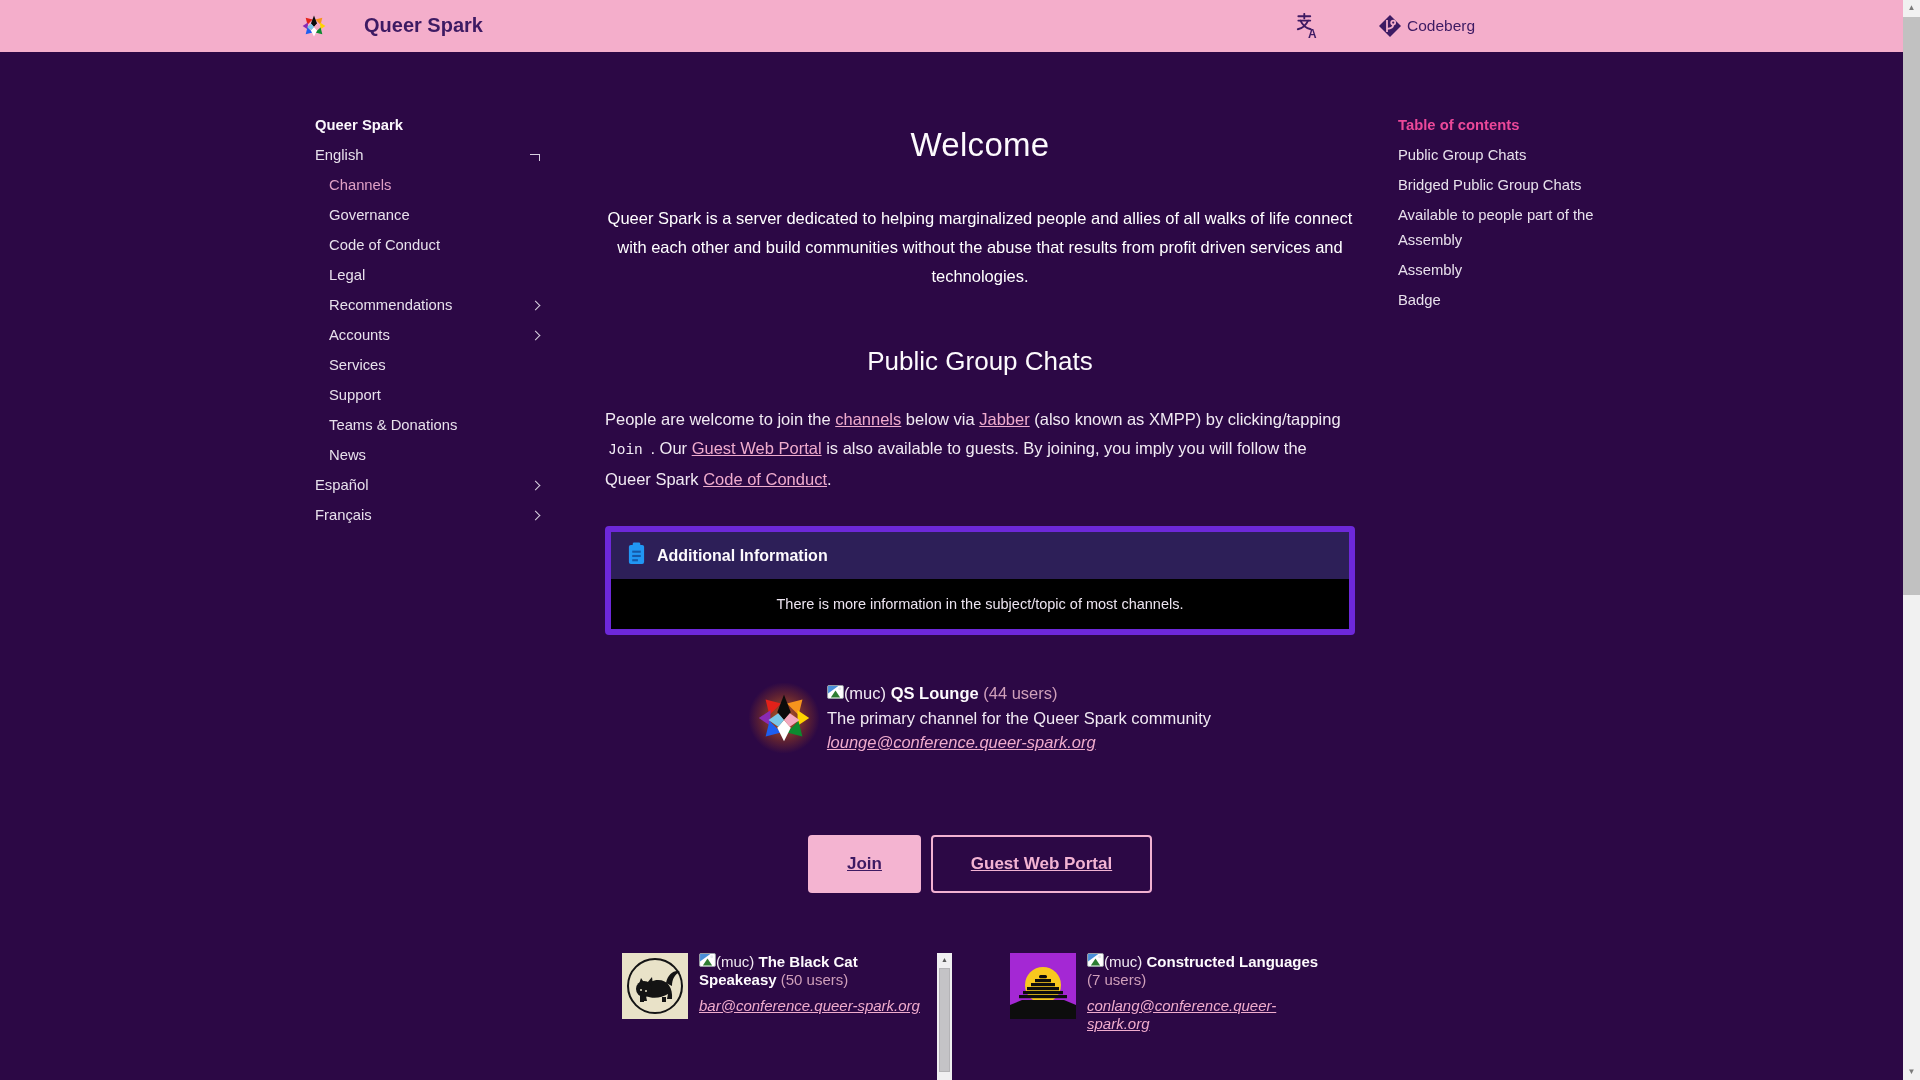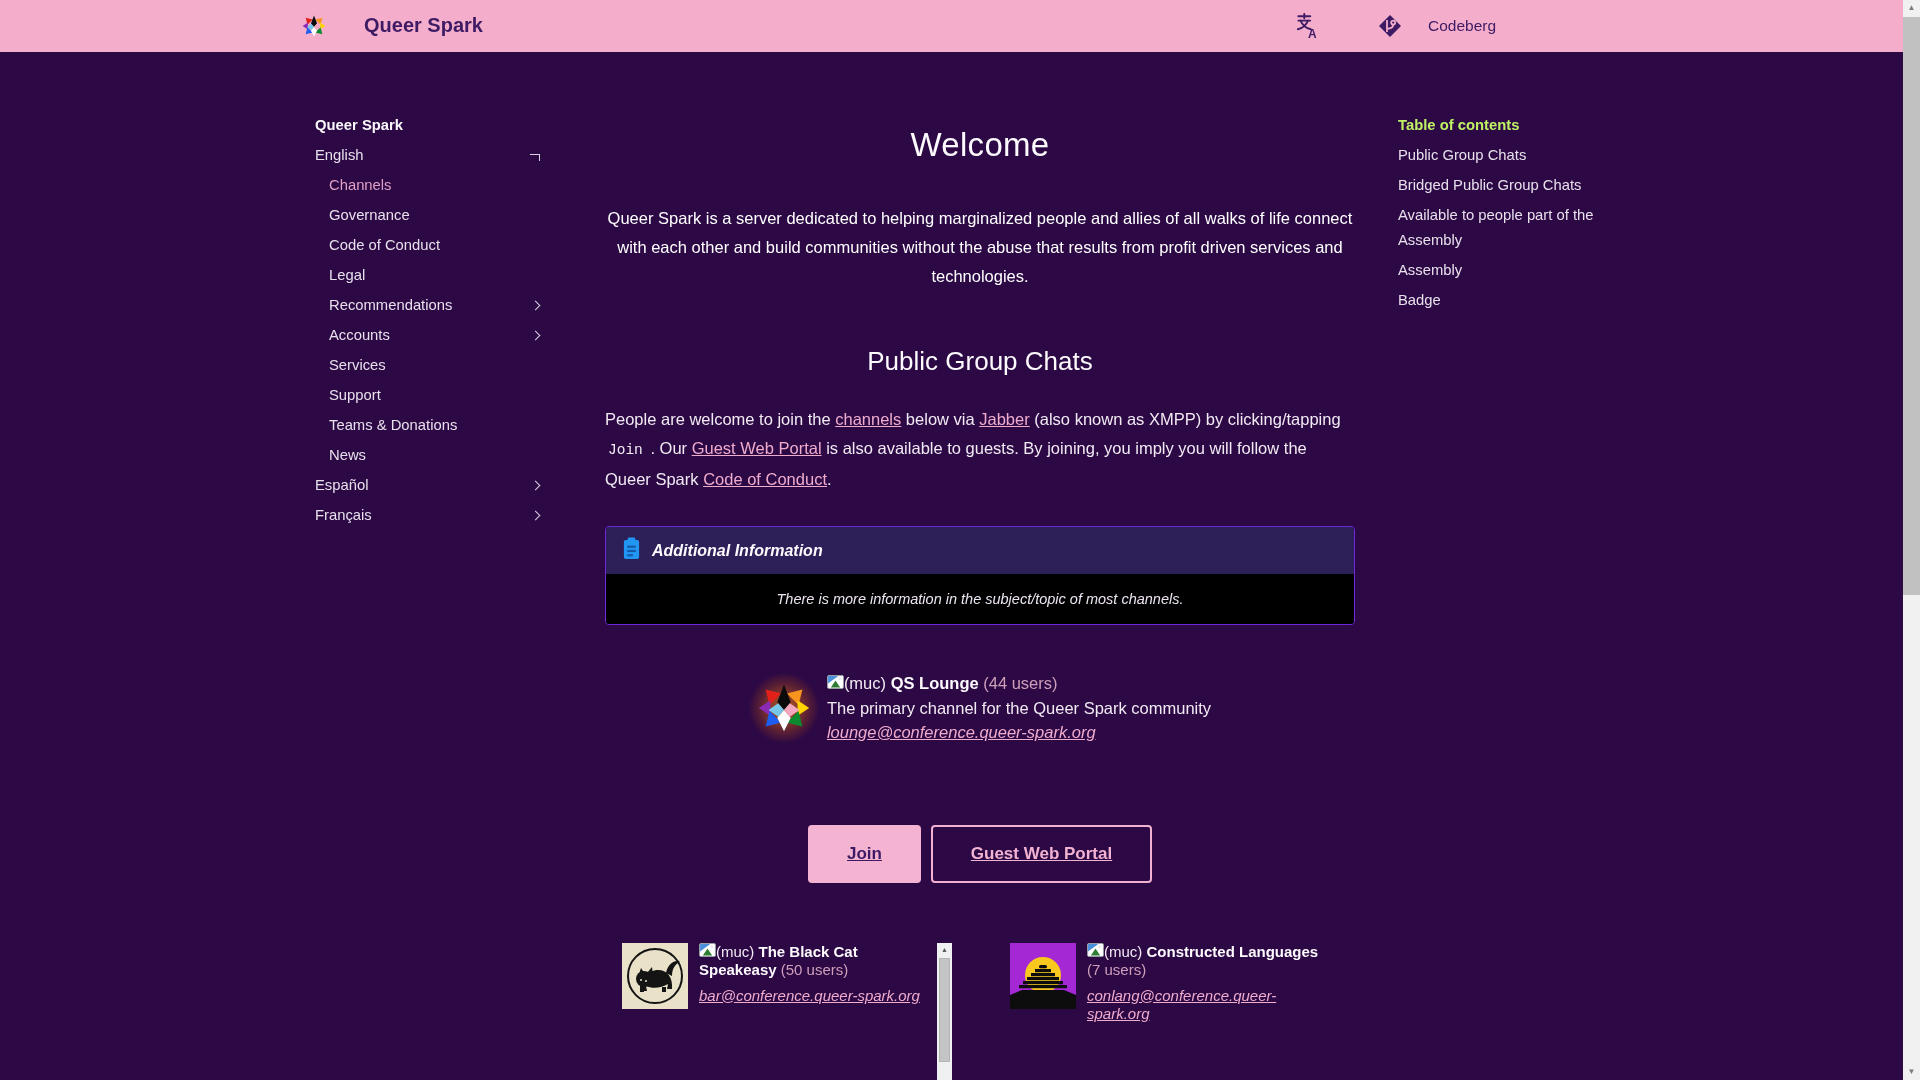--- a/index.html
+++ b/index.html
@@ -12,21 +12,21 @@
   }
 
   
   .navbar {
     position:relative; height:52px; width:1903px;
     background:#f4aecb; color:#3d1a63;
   }
   .nav-logo { position:absolute; left:300px; top:12px; width:28px; height:28px; }
   .nav-title { position:absolute; left:364px; top:14px; font-size:20px; font-weight:bold; }
   .nav-translate { position:absolute; left:1294px; top:13px; width:26px; height:26px; cursor:pointer; }
-  .nav-codeberg { position:absolute; left:1378px; top:14px; display:flex; align-items:center; gap:26px; cursor:pointer; }
+  .nav-codeberg { position:absolute; left:1378px; top:14px; display:flex; align-items:center; gap:5px; cursor:pointer; }
   .nav-codeberg .cb-icon { width:24px; height:24px; }
   .nav-codeberg .cb-label { font-size:15.5px; color:#3d1a63; }
 
   
   .page-scrollbar {
     position:fixed; right:0; top:0; width:17px; height:1080px;
     background:#f1f1f1; z-index:50;
   }
   .page-scrollbar .arrow {
     position:absolute; left:0; width:17px; height:16px;
@@ -55,33 +55,33 @@
   .chev {
     width:7px; height:7px; border-right:1.6px solid #d9d0e0; border-bottom:1.6px solid #d9d0e0;
     transform:rotate(-45deg); margin-right:6px;
   }
   .toggle-corner {
     width:10px; height:7px; border-top:1.6px solid #d9d0e0; border-right:1.6px solid #d9d0e0;
     margin-right:5px; margin-top:4px;
   }
 
   
-  .toc-title { font-size:14.8px; font-weight:bold; color:#bef264; height:30px; display:flex; align-items:center; }
+  .toc-title { font-size:14.8px; font-weight:bold; color:#ec4899; height:30px; display:flex; align-items:center; }
   .toc-item { font-size:14.8px; color:#e8e1ec; line-height:25px; padding:2.5px 0; cursor:pointer; }
 
   
   h1.welcome { font-size:33px; font-weight:300; color:#fdfafd; text-align:center; margin:16px 0 0 0; letter-spacing:0.3px; }
   p.intro { margin:40px 0 0 0; font-size:16.5px; line-height:29px; text-align:center; color:#ffffff; }
   h2.section { font-size:26px; font-weight:300; color:#fdfafd; text-align:center; margin:55px 0 0 0; }
   p.joinp { margin:28px 0 0 0; font-size:16.5px; line-height:29px; text-align:left; color:#f1eaf3; }
   a.plink { color:#f0accd; text-decoration:underline; cursor:pointer; }
   code.inline { font-family:"Liberation Mono", monospace; font-size:14.5px; color:#f3ecf6; padding:0 3px; }
 
   .admonition {
-    margin-top:32px; border:1px solid #6d28d9; border-radius:4px; overflow:hidden;font-style:italic;
+    margin-top:32px; border:6px solid #6d28d9; border-radius:4px; overflow:hidden;
   }
   .admonition-header {
     background:#2d1f58; padding:10px 16px; display:flex; align-items:center; gap:11px;
     font-size:16px; font-weight:bold; color:#fdfafd;
   }
   .admonition-body {
     background:#000000; padding:17px 16px; text-align:center; font-size:14.5px; color:#ece4f0;
   }
 
   .featured { margin-top:46px; display:flex; justify-content:center; align-items:center; gap:8px; }

